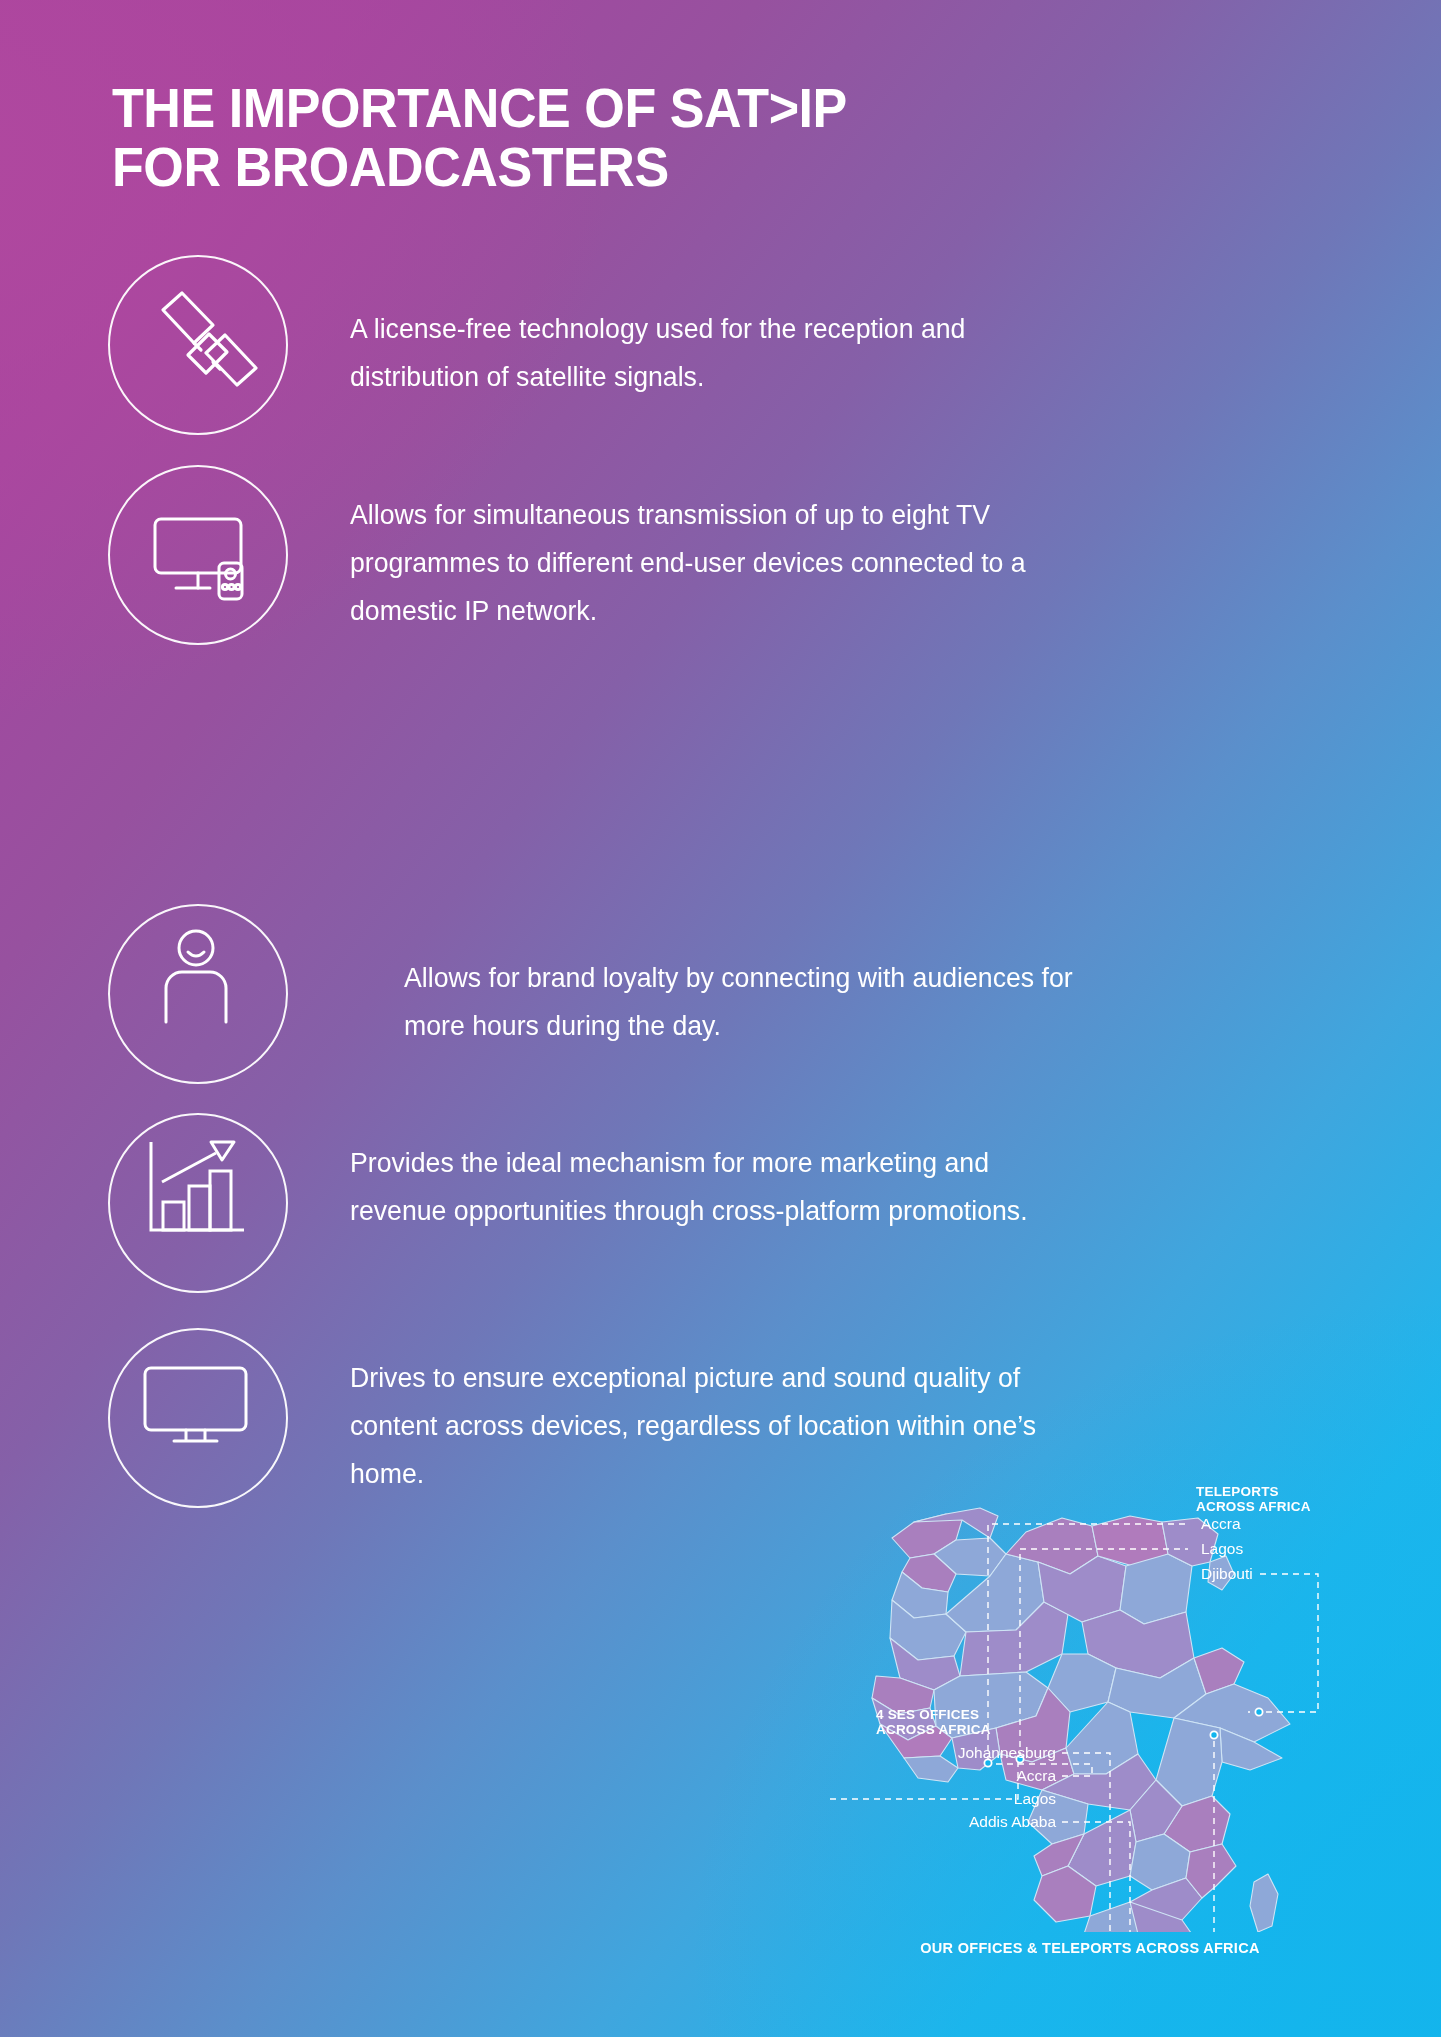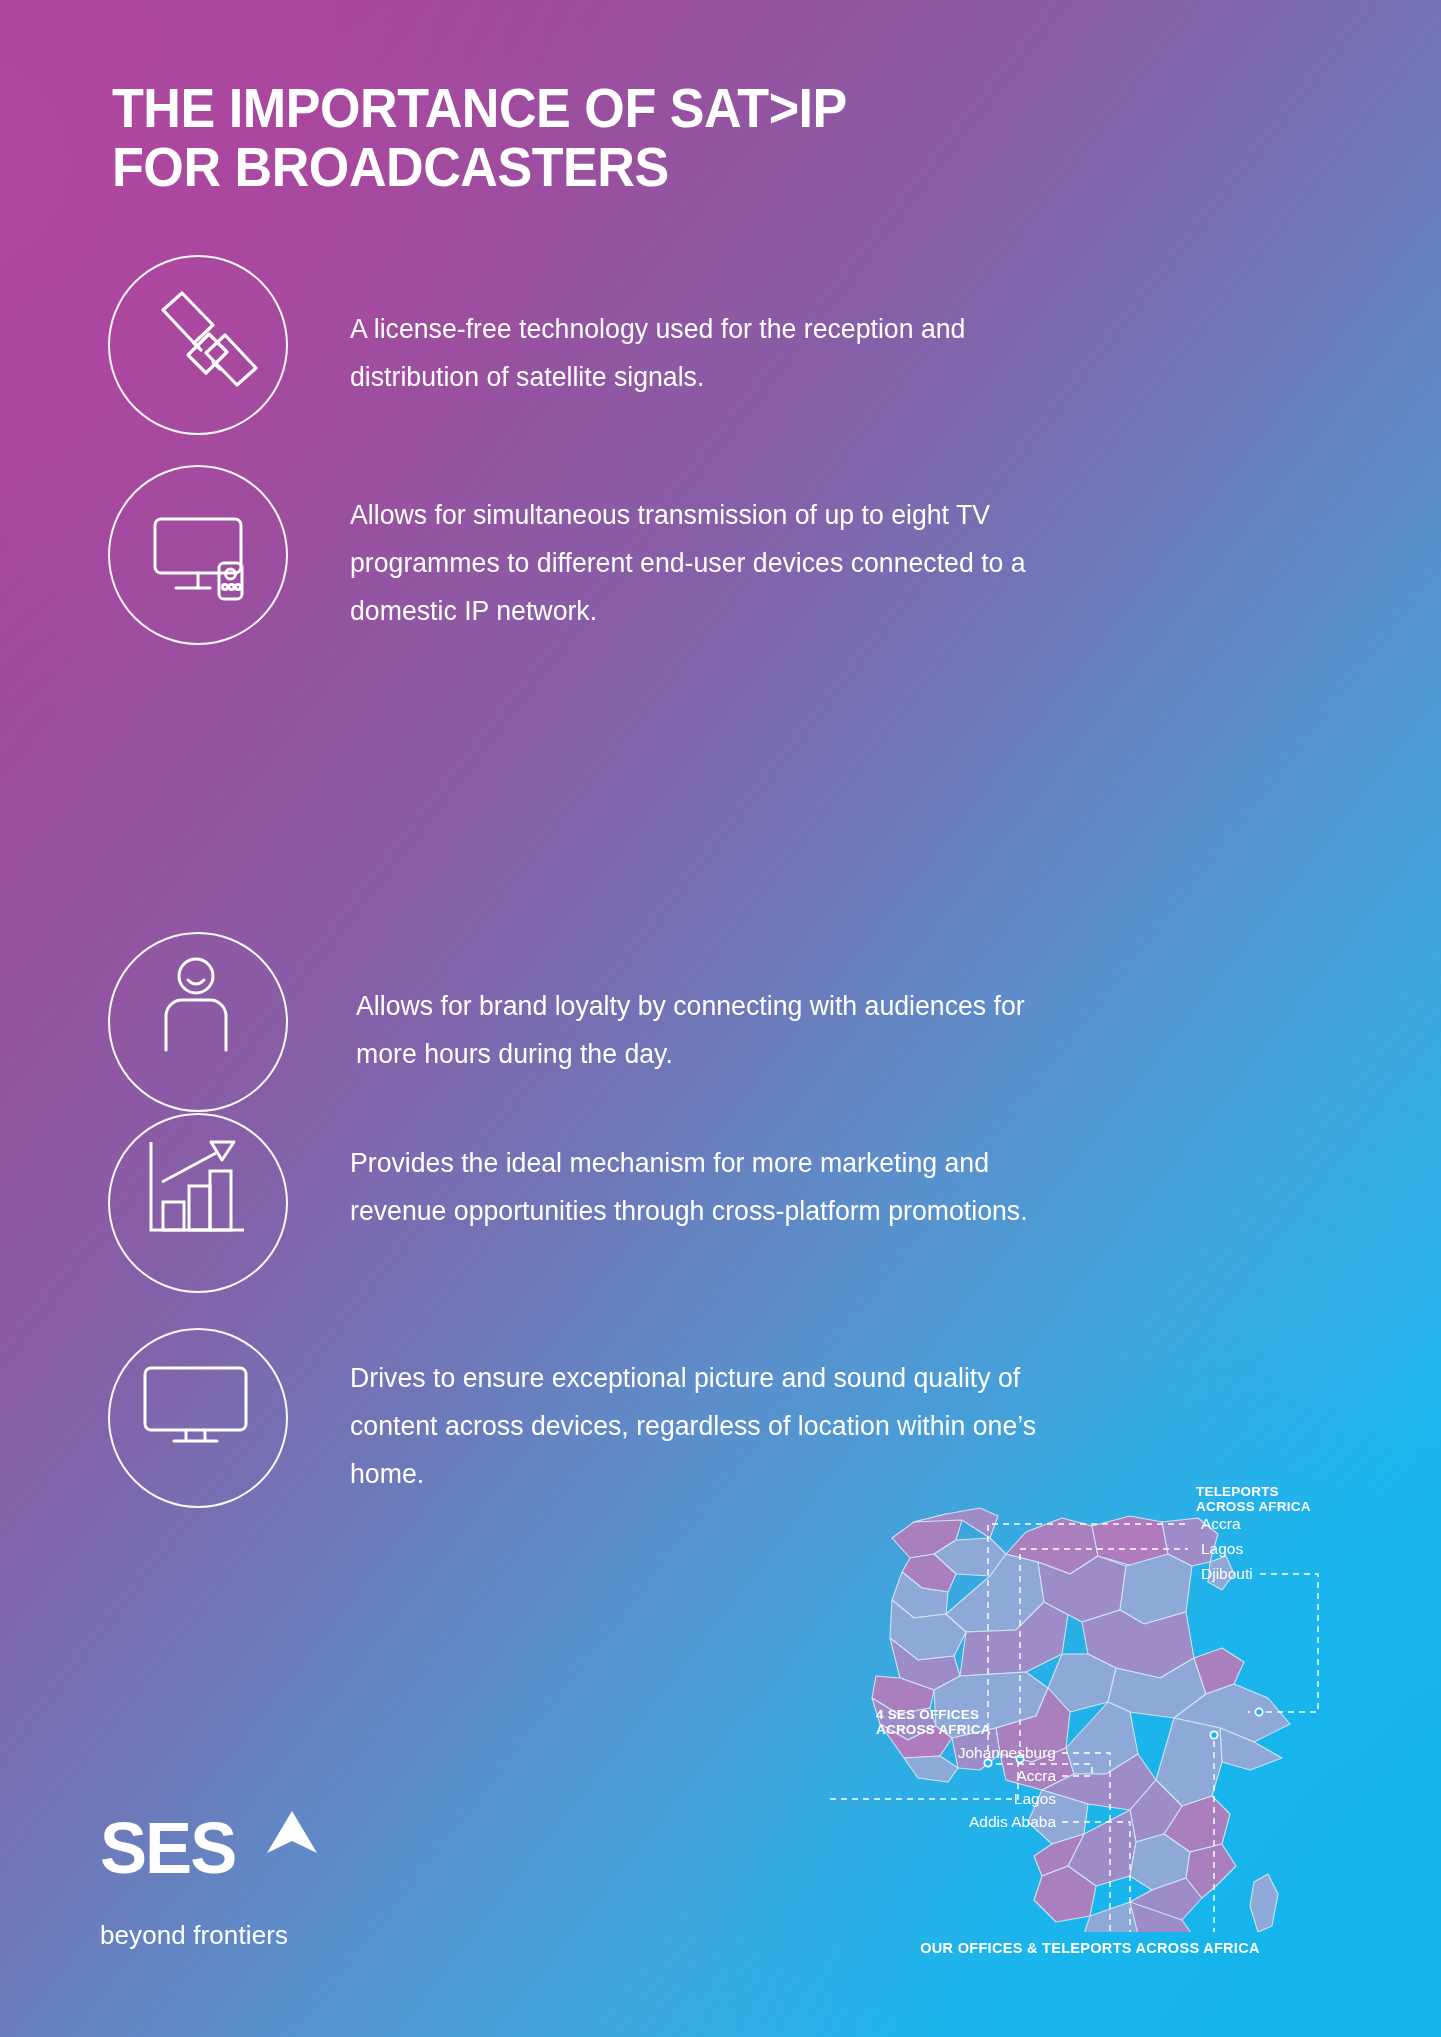--- a/index.html
+++ b/index.html
@@ -74,21 +74,21 @@
     font-weight: 400;
     margin-left: 62px;
     max-width: 730px;
     transform: scaleX(0.97);
     transform-origin: left top;
   }
 
   #row1 { top: 255px; }
   #row2 { top: 465px; }
   #row3 { top: 683px; }
-  #row4 { top: 932px; }
+  #row4 { top: 904px; gap: 48px; }
   #row5 { top: 1113px; }
   #row6 { top: 1328px; }
 
   #row1 .row-text { padding-top: 50px; }
   #row2 .row-text { padding-top: 26px; }
   #row3 .row-text { padding-top: 50px; }
   #row4 .row-text { padding-top: 50px; margin-left: 68px; }
   #row5 .row-text { padding-top: 26px; }
   #row6 .row-text { padding-top: 26px; }
 
@@ -354,23 +354,14 @@
       <div>ACROSS AFRICA</div>
     </div>
     <div class="city city-r" id="of-0">Johannesburg</div>
     <div class="city city-r" id="of-1">Accra</div>
     <div class="city city-r" id="of-2">Lagos</div>
     <div class="city city-r" id="of-3">Addis Ababa</div>
 
     <div id="map-caption">OUR OFFICES &amp; TELEPORTS ACROSS AFRICA</div>
   </div>
 
-  <div id="logo">
-    <div id="logo-mark">
-      <div id="logo-word">SES</div>
-      <svg id="logo-arrow" width="56" height="52" viewBox="0 0 56 52">
-        <path d="M28 3 L53 45 L28 33 L3 45 Z" fill="#ffffff"></path>
-      </svg>
-    </div>
-    <div id="logo-tag">beyond frontiers</div>
-  </div>
 
 </div>
 
 </body></html>

